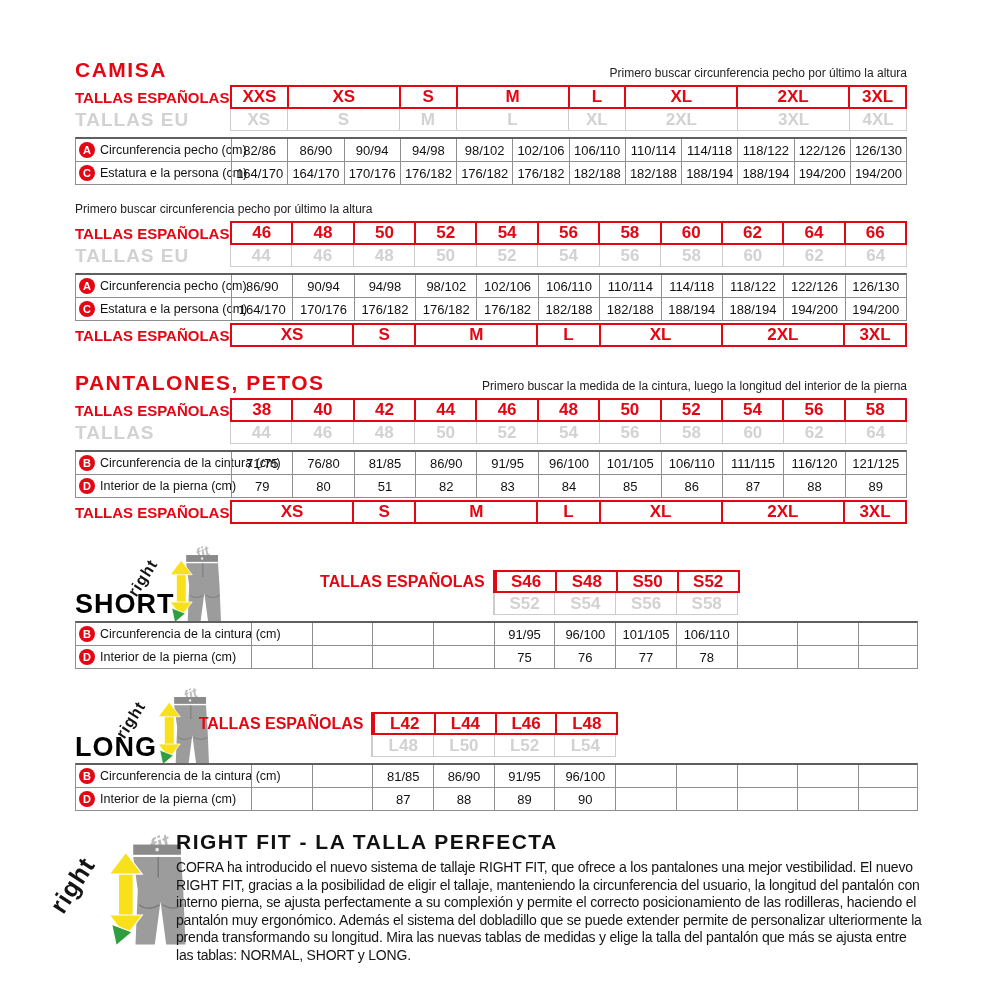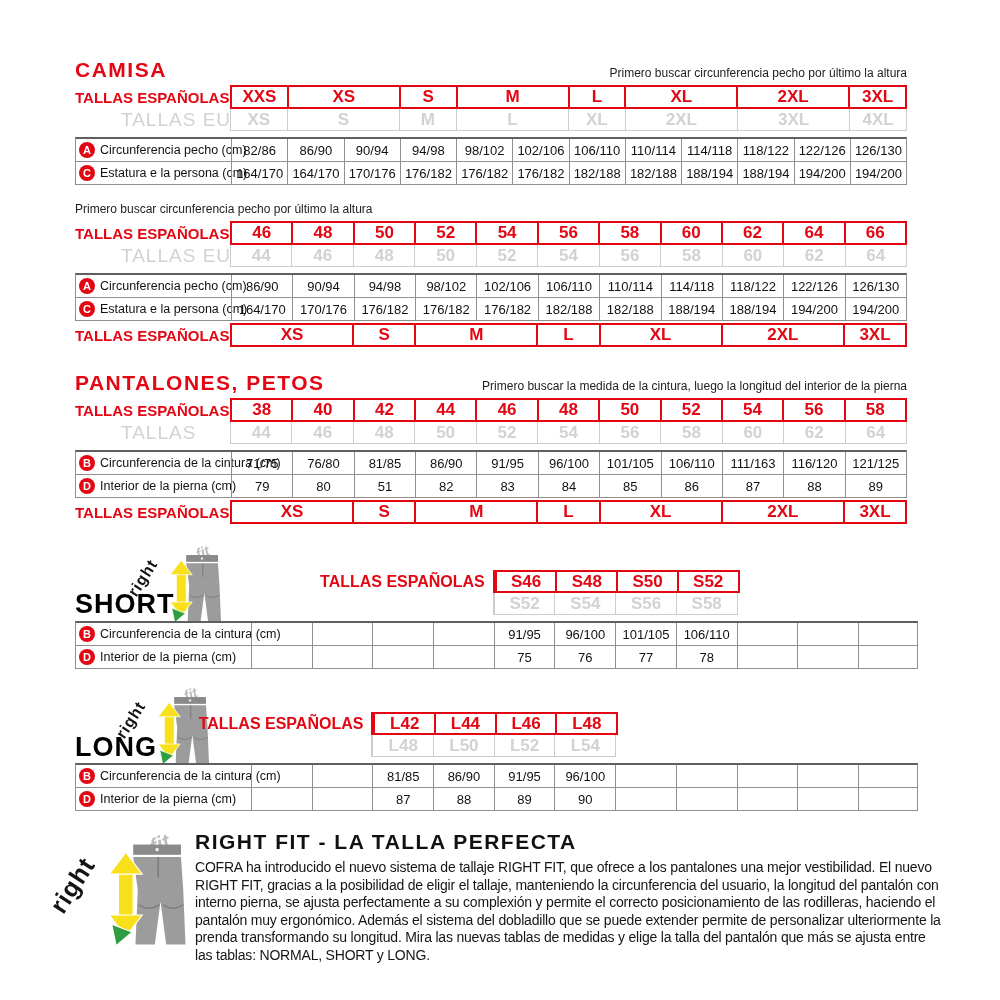--- a/index.html
+++ b/index.html
@@ -8,21 +8,21 @@
     background:#ffffff;font-family:"Liberation Sans", sans-serif;
   }
   
   .tbl{position:absolute;left:75px;width:832px;}
   .title-row{display:flex;justify-content:space-between;align-items:flex-end;height:24px;margin-bottom:3px;}
   .tbl-title{color:#e30613;font-weight:bold;font-size:21px;letter-spacing:1.5px;white-space:nowrap;margin-top:44px;}
   .tbl-note{color:#222;font-size:12px;margin-bottom:2px;white-space:nowrap;}
   .row{display:flex;}
   .label-col{width:155px;flex:none;display:flex;align-items:center;box-sizing:border-box;}
   .red-label{margin-left:auto;padding-right:7px;color:#e30613;font-weight:bold;font-size:15px;white-space:nowrap;}
-  .gray-label{color:#d2d2d2;font-weight:normal;font-size:19px;letter-spacing:1px;white-space:nowrap;margin-left:46px;}
+  .gray-label{color:#d2d2d2;font-weight:bold;font-size:19px;letter-spacing:1px;white-space:nowrap;}
   .red-wrap{flex:1;display:flex;border:2px solid #e30613;height:24px;box-sizing:border-box;background:#fff;}
   .red-cell{display:flex;align-items:center;justify-content:center;color:#e30613;font-weight:bold;font-size:17px;border-left:2px solid #e30613;box-sizing:border-box;}
   .red-wrap .red-cell:first-child{border-left:none;}
   .gray-wrap{flex:1;display:flex;border:1px solid #ccc;border-top:none;height:22px;box-sizing:border-box;}
   .gray-cell{display:flex;align-items:center;justify-content:center;color:#d2d2d2;font-weight:bold;font-size:17px;border-left:1px solid #ccc;box-sizing:border-box;}
   .gray-wrap .gray-cell:first-child{border-left:none;}
   .meas{border:1px solid #8f8f8f;border-top:2px solid #5f5f5f;margin-top:6px;background:#fff;}
   .meas-row{display:flex;height:22px;border-top:1px solid #8f8f8f;}
   .meas-row:first-child{border-top:none;}
   .meas-label{width:155px;flex:none;display:flex;align-items:center;gap:5px;padding-left:3px;box-sizing:border-box;}
@@ -48,21 +48,21 @@
   .logo-fit-text{position:absolute;font-weight:bold;font-style:italic;color:#bcbcbc;transform:rotate(-22deg);white-space:nowrap;}
   .logo-small{width:100px;height:80px;}
   .logo-small svg{left:38px;top:6px;width:56px;height:72px;}
   .logo-small .logo-right-text{left:2px;top:40px;font-size:16px;letter-spacing:1px;}
   .logo-small .logo-fit-text{left:66px;top:-2px;font-size:14px;}
   .logo-big{width:140px;height:125px;}
   .logo-big svg{left:52px;top:10px;width:80px;height:108px;}
   .logo-big .logo-right-text{left:0px;top:66px;font-size:25px;letter-spacing:1px;}
   .logo-big .logo-fit-text{left:94px;top:2px;font-size:21px;}
   
-  .rf-section{position:absolute;left:195px;top:830px;width:748px;}
+  .rf-section{position:absolute;left:176px;top:830px;width:748px;}
   .rf-title{font-size:21px;font-weight:bold;letter-spacing:1.5px;color:#111;}
   .rf-paragraph{margin:5px 0 0;font-size:14px;line-height:17.5px;color:#151515;letter-spacing:-0.2px;text-align:left;}
 </style>
 </head>
 <body>
 
 <div class="tbl" style="top:58px">
   <div class="title-row">
     <span class="tbl-title">CAMISA</span>
     <span class="tbl-note">Primero buscar circunferencia pecho por último la altura</span>
@@ -282,21 +282,21 @@
             <div class="meas-text">Circunferencia de la cintura (cm)</div>
           </div>
           <div class="val-cell">71/75</div>
           <div class="val-cell">76/80</div>
           <div class="val-cell">81/85</div>
           <div class="val-cell">86/90</div>
           <div class="val-cell">91/95</div>
           <div class="val-cell">96/100</div>
           <div class="val-cell">101/105</div>
           <div class="val-cell">106/110</div>
-          <div class="val-cell">111/163</div>
+          <div class="val-cell">111/115</div>
           <div class="val-cell">116/120</div>
           <div class="val-cell">121/125</div>
         </div>
         <div class="meas-row">
           <div class="meas-label">
             <div class="badge">D</div>
             <div class="meas-text">Interior de la pierna (cm)</div>
           </div>
           <div class="val-cell">79</div>
           <div class="val-cell">80</div>

